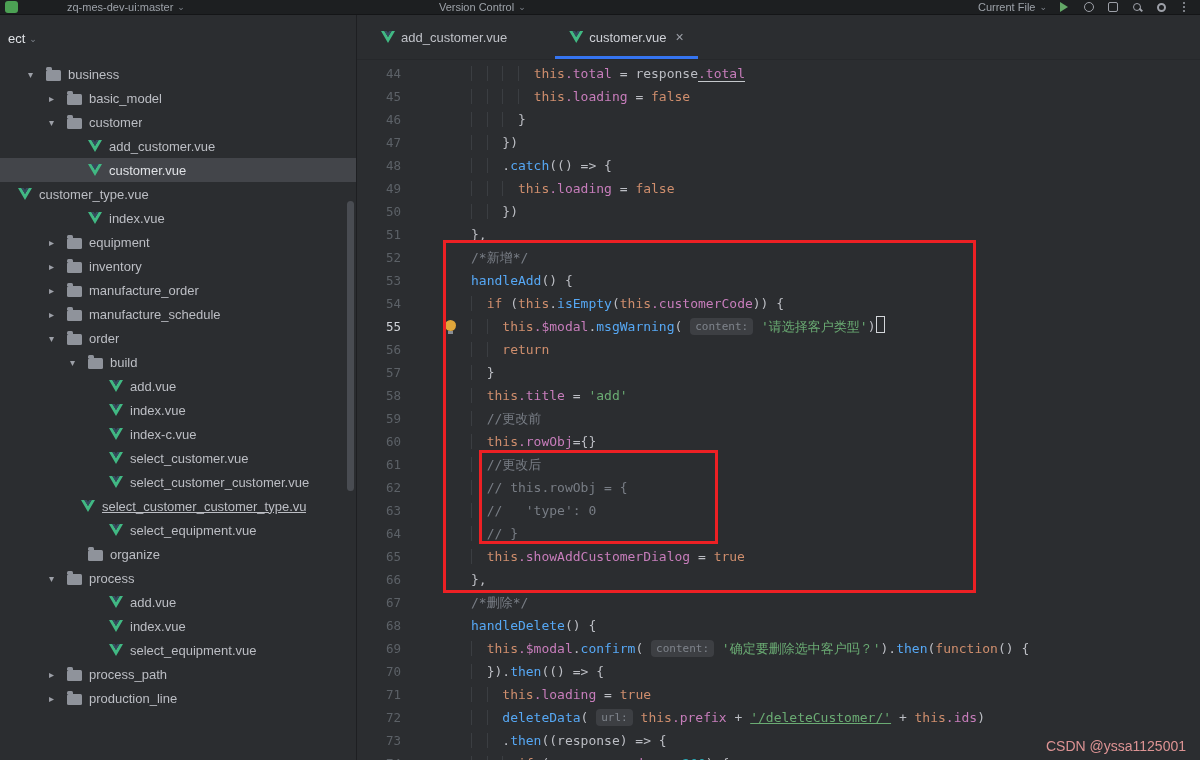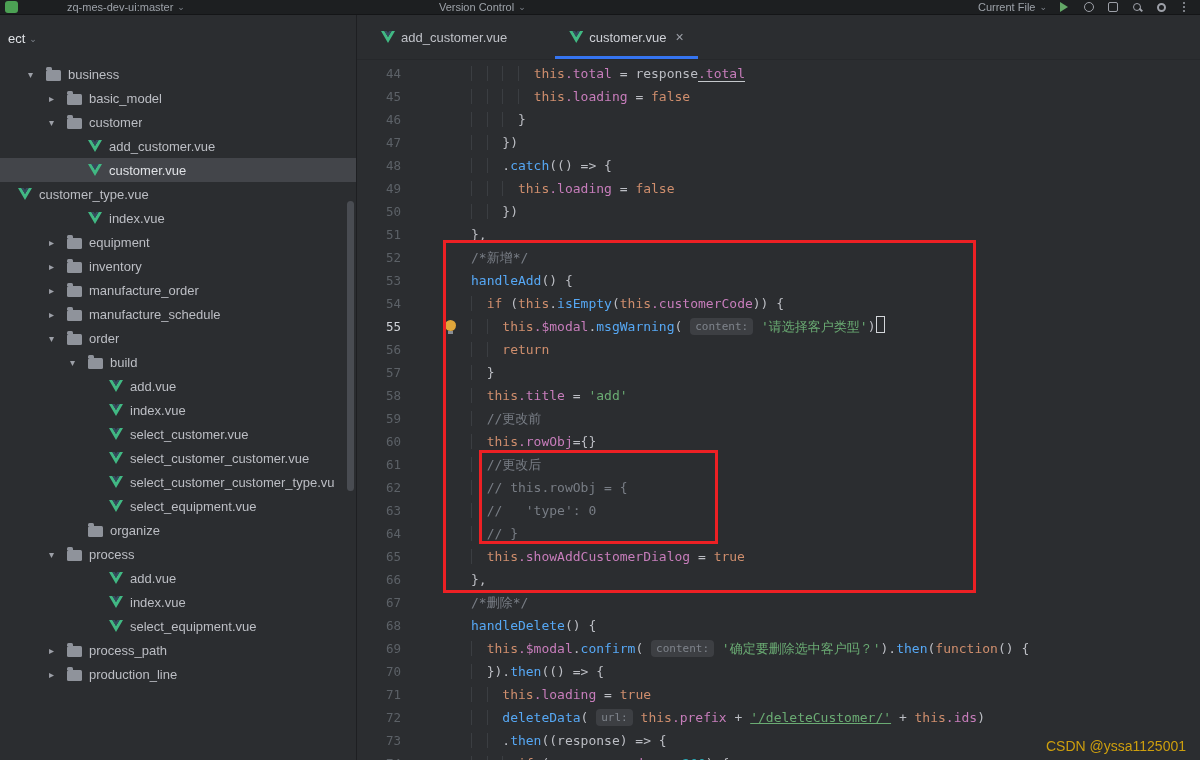--- a/index.html
+++ b/index.html
@@ -75,21 +75,21 @@
   .tk-u{border-bottom:1px solid #c5c8cc;}
   .tk-su{text-decoration:underline;}
   .tk-hint{display:inline-block;background:#3d3f43;color:#7f848c;border-radius:4px;
            padding:0 5px;font-size:11px;line-height:17px;vertical-align:1px;}
   .caret{display:inline-block;width:7px;height:15px;border:1px solid #d3d6da;vertical-align:-2px;margin-left:1px;}
 
   
   .anno{position:absolute;border:3px solid #ed2024;pointer-events:none;z-index:50;}
   .anno-outer{left:443px;top:240px;width:527px;height:347px;}
   .anno-inner{left:479px;top:450px;width:233px;height:88px;}
-  .watermark{position:absolute;right:14px;bottom:6px;font-size:14px;color:#eab308;opacity:.85;z-index:40;}
+  .watermark{position:absolute;right:14px;bottom:6px;font-size:14px;color:#fca5a5;opacity:.85;z-index:40;}
 </style>
 </head>
 <body>
 
 <div class="app">
 
   <div class="topbar">
     <span class="logo"></span>
     <span class="tb-item">zq-mes-dev-ui:master</span>
     <span class="chev">⌄</span>
@@ -184,28 +184,33 @@
           <span class="tree-label">add.vue</span>
         </div>
         <div class="tree-row" style="padding-left: 91px;">
           <span class="chevron"></span>
           <span class="vue-icon"></span>
           <span class="tree-label">index.vue</span>
         </div>
         <div class="tree-row" style="padding-left: 91px;">
           <span class="chevron"></span>
           <span class="vue-icon"></span>
+          <span class="tree-label">index-c.vue</span>
+        </div>
+        <div class="tree-row" style="padding-left: 91px;">
+          <span class="chevron"></span>
+          <span class="vue-icon"></span>
           <span class="tree-label">select_customer.vue</span>
         </div>
         <div class="tree-row" style="padding-left: 91px;">
           <span class="chevron"></span>
           <span class="vue-icon"></span>
           <span class="tree-label">select_customer_customer.vue</span>
         </div>
-        <div class="tree-row" style="padding-left: 91px;">
+        <div class="tree-row" style="padding-left: 63px; text-decoration: underline;">
           <span class="chevron"></span>
           <span class="vue-icon"></span>
           <span class="tree-label">select_customer_customer_type.vu</span>
         </div>
         <div class="tree-row" style="padding-left: 91px;">
           <span class="chevron"></span>
           <span class="vue-icon"></span>
           <span class="tree-label">select_equipment.vue</span>
         </div>
         <div class="tree-row" style="padding-left: 70px;">

